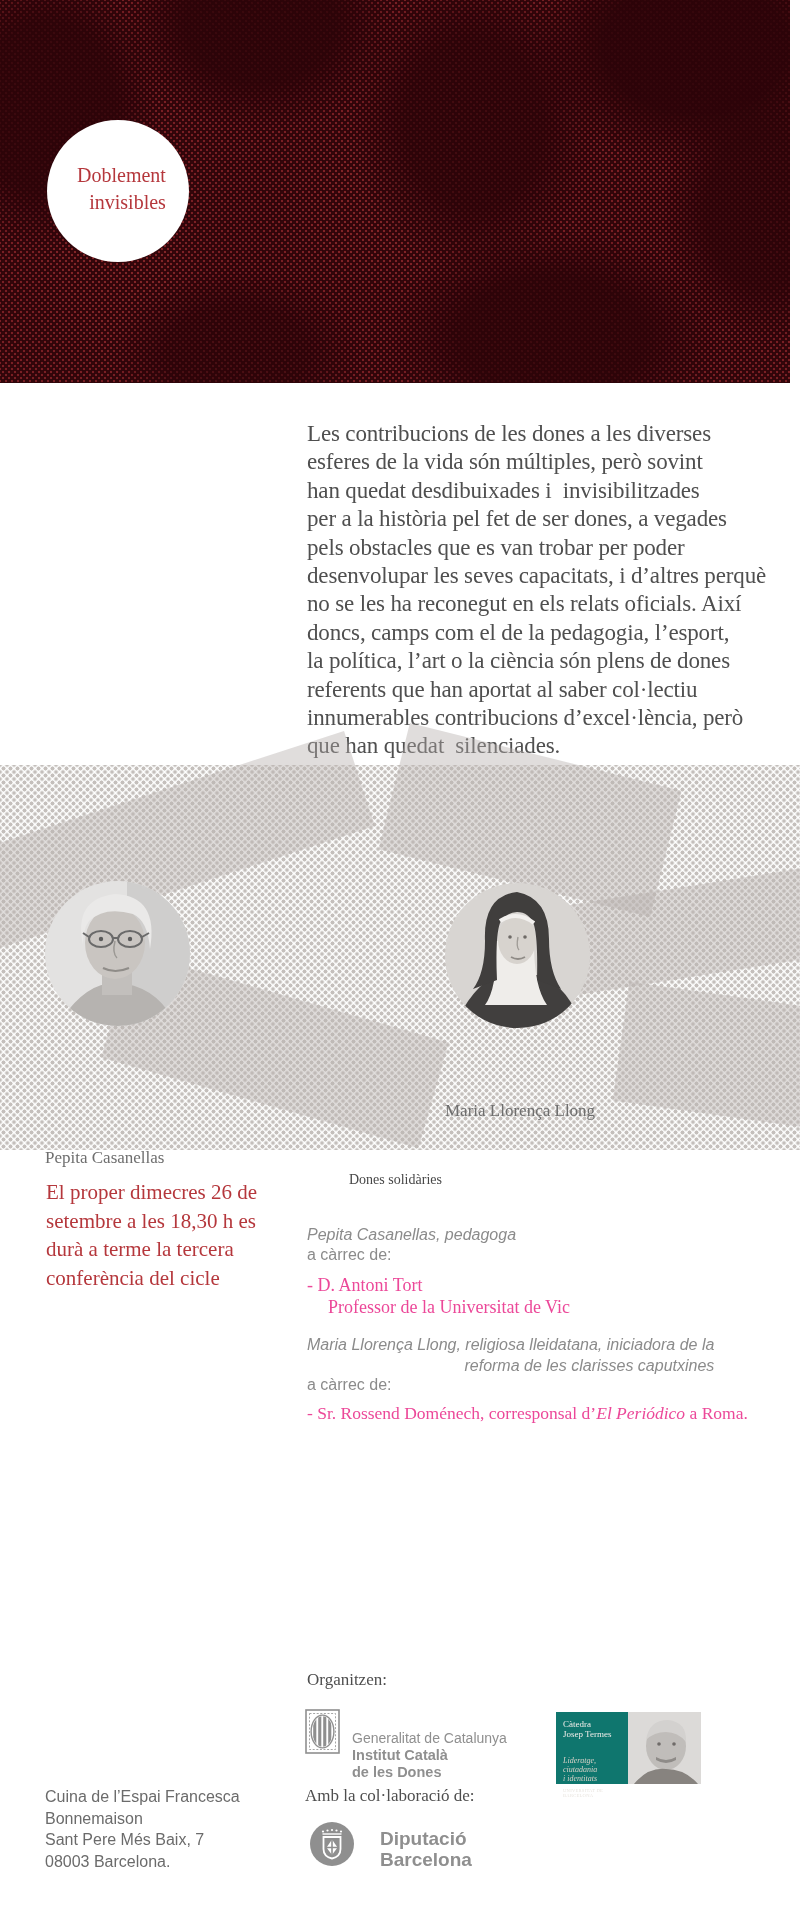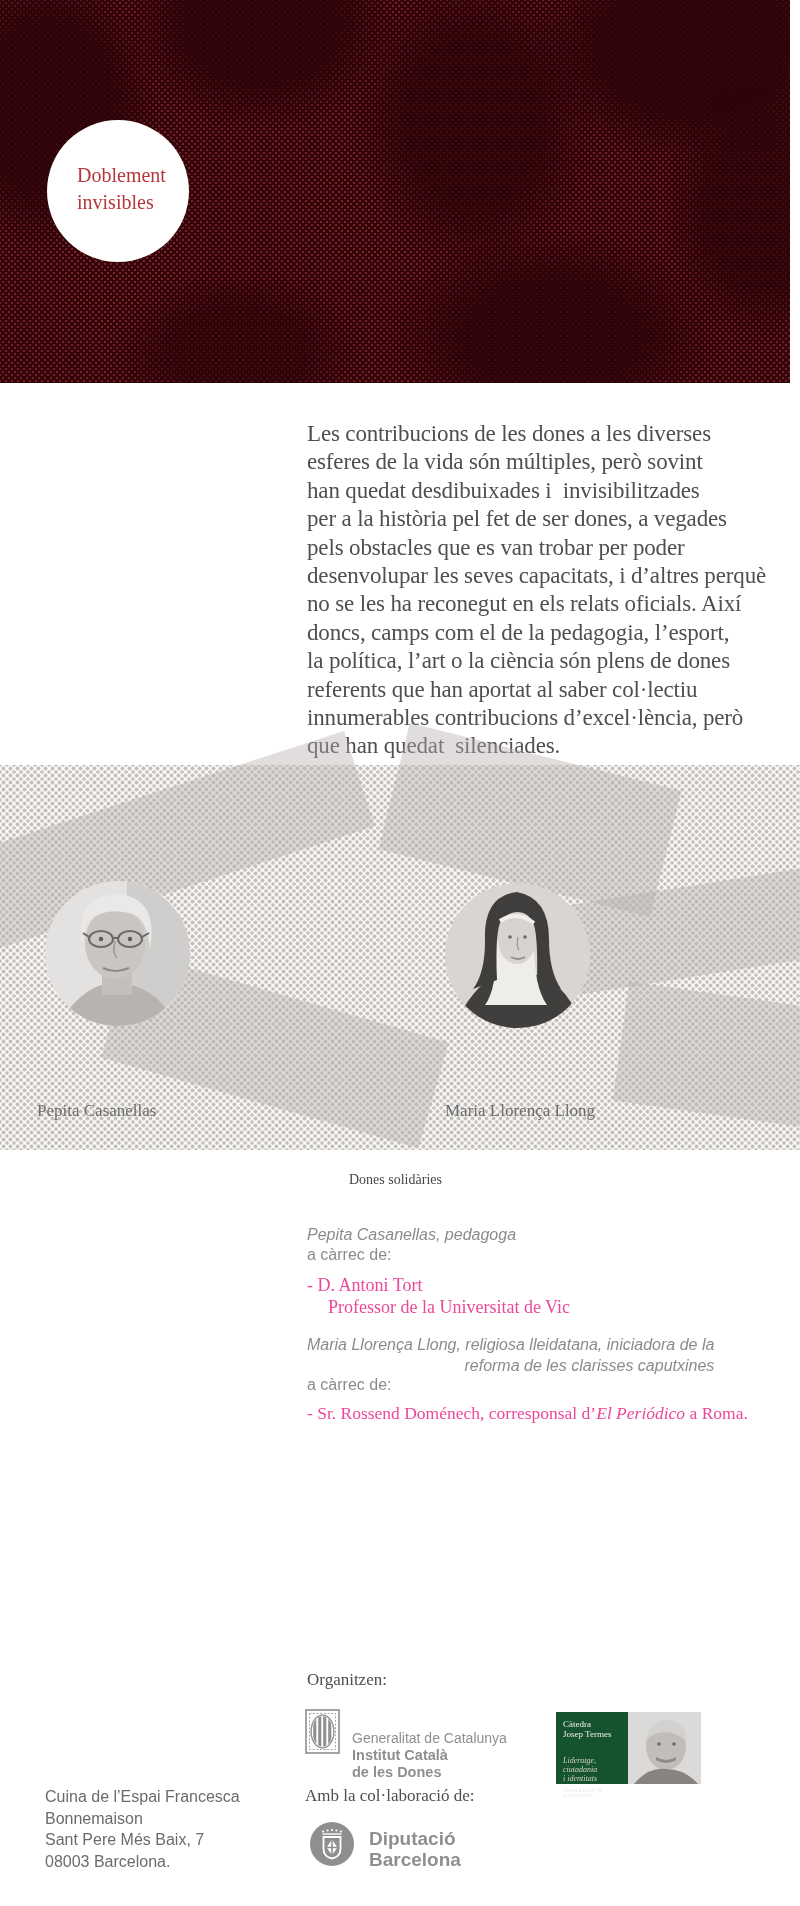--- a/index.html
+++ b/index.html
@@ -17,21 +17,21 @@
       radial-gradient(ellipse 170px 210px at 60% 32%, rgba(40,2,7,.7) 40%, rgba(40,2,7,0) 72%),
       radial-gradient(ellipse 220px 160px at 88% 12%, rgba(40,2,7,.85) 42%, rgba(40,2,7,0) 75%),
       radial-gradient(ellipse 150px 190px at 97% 55%, rgba(40,2,7,.7) 40%, rgba(40,2,7,0) 70%),
       radial-gradient(ellipse 230px 150px at 70% 88%, rgba(40,2,7,.75) 40%, rgba(40,2,7,0) 72%),
       radial-gradient(ellipse 180px 120px at 30% 92%, rgba(40,2,7,.6) 38%, rgba(40,2,7,0) 70%),
       radial-gradient(ellipse 140px 120px at 47% 55%, rgba(205,70,70,.45) 40%, rgba(205,70,70,0) 75%),
       radial-gradient(ellipse 120px 140px at 15% 70%, rgba(210,75,72,.4) 40%, rgba(210,75,72,0) 75%);
     background-size:6px 6px,6px 6px,auto,auto,auto,auto,auto,auto,auto,auto,auto;
     background-position:0 0,3px 3px,0 0,0 0,0 0,0 0,0 0,0 0,0 0,0 0,0 0;}
   .hero-circle{position:absolute;left:47px;top:120px;width:142px;height:142px;border-radius:50%;
-    background:#fff;z-index:2;}
+    background:#fff;z-index:2;text-align:right;}
   .hero-title{position:absolute;left:30px;top:42px;font-size:20px;line-height:27px;color:#b5373c;}
 
   
   .intro{position:absolute;left:307px;top:420px;width:480px;font-size:23px;line-height:28.4px;
     color:#4f4f4f;letter-spacing:-0.15px;}
 
   
   .gray-band{position:absolute;left:0;top:765px;width:800px;height:385px;background:#fff;}
   .gb-shape{position:absolute;background:rgba(182,175,171,.42);}
   .gb-s1{left:-60px;top:30px;width:430px;height:100px;transform:rotate(-18deg);}
@@ -41,21 +41,21 @@
   .gb-s5{left:620px;top:230px;width:200px;height:120px;transform:rotate(8deg);}
   .gb-dots{position:absolute;left:0;top:0;right:0;bottom:0;z-index:1;
     background-image:
       radial-gradient(circle, rgba(186,180,176,.85) 1.8px, rgba(186,180,176,0) 2.3px),
       radial-gradient(circle, rgba(186,180,176,.85) 1.8px, rgba(186,180,176,0) 2.3px);
     background-size:7px 7px,7px 7px;background-position:0 0,3.5px 3.5px;}
   .portrait{position:absolute;z-index:2;width:145px;height:145px;}
   .portrait-left{left:45px;top:881px;}
   .portrait-right{left:445px;top:883px;}
   .portrait-label{position:absolute;z-index:2;top:1101px;font-size:17px;color:#6e6e6e;}
-  .pl-left{left:37px;}
+  .pl-left{left:45px;margin-top:47px;}
   .pl-right{left:445px;}
 
   
   .announcement{position:absolute;left:46px;top:1178px;width:290px;font-size:21px;line-height:28.5px;
     color:#b5373c;}
   .event-title{position:absolute;left:307px;top:1172px;font-size:14px;color:#474747;margin-left:42px;}
   .sans{font-family:"Liberation Sans","DejaVu Sans",sans-serif;}
   .speaker-name{position:absolute;left:307px;font-style:italic;font-size:16px;line-height:21px;color:#8b8b8b;text-align:right;}
   .carrec{position:absolute;left:307px;font-size:16px;color:#8b8b8b;}
   .sp1-name{top:1224px;}
@@ -67,30 +67,30 @@
   .sp2-carrec{top:1376px;}
   .sp2-lect{top:1402px;font-size:17.5px;}
   .italic{font-style:italic;}
 
   
   .organitzen{position:absolute;left:307px;top:1670px;font-size:17px;color:#4e4e4e;}
   .gen-logo{position:absolute;left:305px;top:1709px;}
   .gen-text{position:absolute;left:352px;top:1714px;font-size:14px;line-height:17px;color:#8f8f8f;margin-top:16px;}
   .gen-text .b{font-weight:bold;font-size:14.5px;}
   .catedra{position:absolute;left:556px;top:1712px;width:145px;height:72px;display:flex;z-index:2;}
-  .catedra-panel{width:72px;height:72px;background:#14532d;box-sizing:border-box;padding:7px 0 0 7px;
+  .catedra-panel{width:72px;height:72px;background:#0f766e;box-sizing:border-box;padding:7px 0 0 7px;
      color:#f0ede9;}
   .catedra-panel .t1{font-size:9px;line-height:10px;}
   .catedra-motto{font-style:italic;font-size:8px;line-height:9px;color:#d9d2c8;margin-top:17px;}
   .catedra-univ{font-size:4.6px;letter-spacing:.25px;color:#e8e4de;margin-top:5px;}
   .catedra-photo{width:73px;height:72px;}
   .address{position:absolute;left:45px;top:1786px;font-size:16px;line-height:21.5px;color:#6b6b6b;}
   .collab{position:absolute;left:305px;top:1786px;font-size:17px;color:#4e4e4e;}
   .dip-logo{position:absolute;left:310px;top:1822px;}
-  .dip-text{position:absolute;left:369px;top:1828px;font-weight:bold;font-size:19px;line-height:21px;color:#8f8f8f;}
+  .dip-text{position:absolute;left:380px;top:1828px;font-weight:bold;font-size:19px;line-height:21px;color:#8f8f8f;}
 </style>
 </head>
 <body>
 
 <div class="page">
 
   <div class="red-band">
     <div class="hero-circle">
       <div class="hero-title pre">Doblement
 invisibles</div>
@@ -162,20 +162,24 @@
       <circle cx="65" cy="54" r="1.8" fill="#6e6a66"></circle>
       <circle cx="80" cy="54" r="1.8" fill="#6e6a66"></circle>
       <path d="M73 54 Q71 64 74 67" stroke="#a09c97" fill="none" stroke-width="1.4"></path>
       <path d="M66 74 Q73 78 80 74" stroke="#8f8b86" fill="none" stroke-width="1.8"></path>
     </g>
   </svg>
 
   <div class="portrait-label pl-left">Pepita Casanellas</div>
   <div class="portrait-label pl-right">Maria Llorença Llong</div>
 
+  <div class="announcement pre">El proper dimecres 26 de
+setembre a les 18,30 h es
+durà a terme la tercera
+conferència del cicle</div>
   <div class="event-title">Dones solidàries</div>
 
   <div class="speaker-name sans sp1-name pre">Pepita Casanellas, pedagoga</div>
   <div class="carrec sans sp1-carrec">a càrrec de:</div>
   <div class="lecturer sp1-lect">- D. Antoni Tort</div>
   <div class="lecturer sp1-role">Professor de la Universitat de Vic</div>
 
   <div class="speaker-name sans sp2-name pre">Maria Llorença Llong, religiosa lleidatana, iniciadora de la
 reforma de les clarisses caputxines</div>
   <div class="carrec sans sp2-carrec">a càrrec de:</div>

